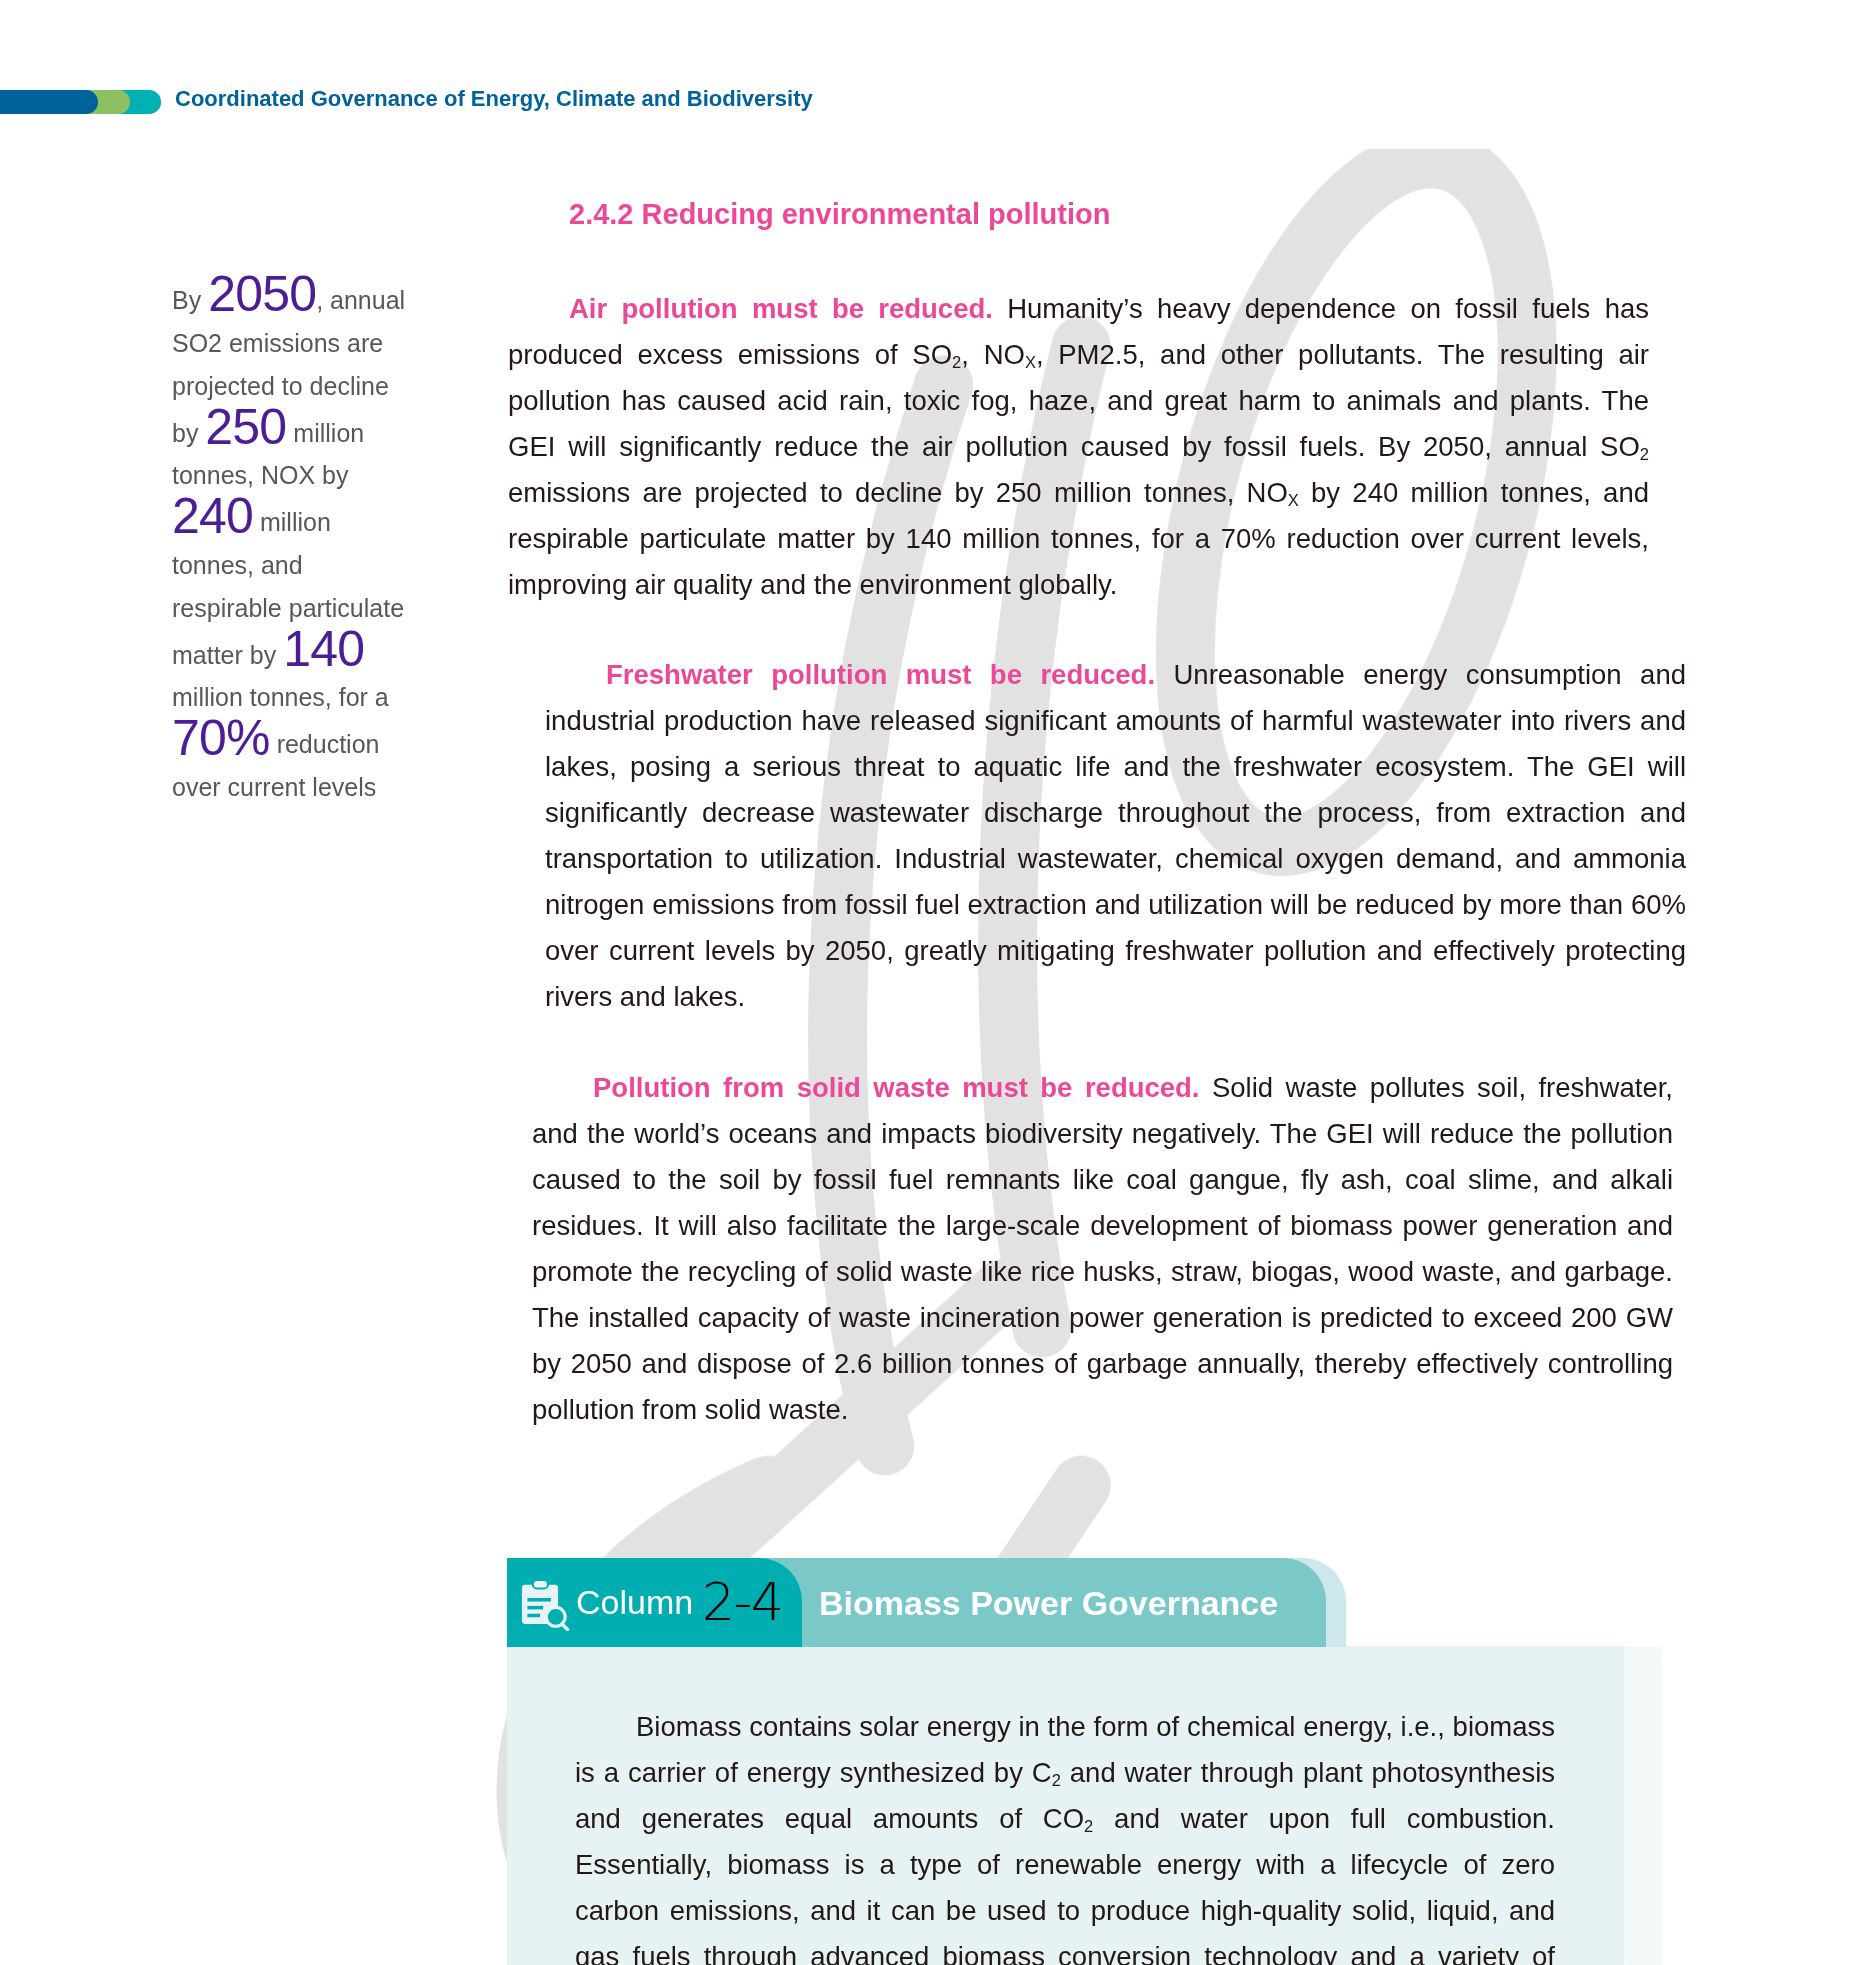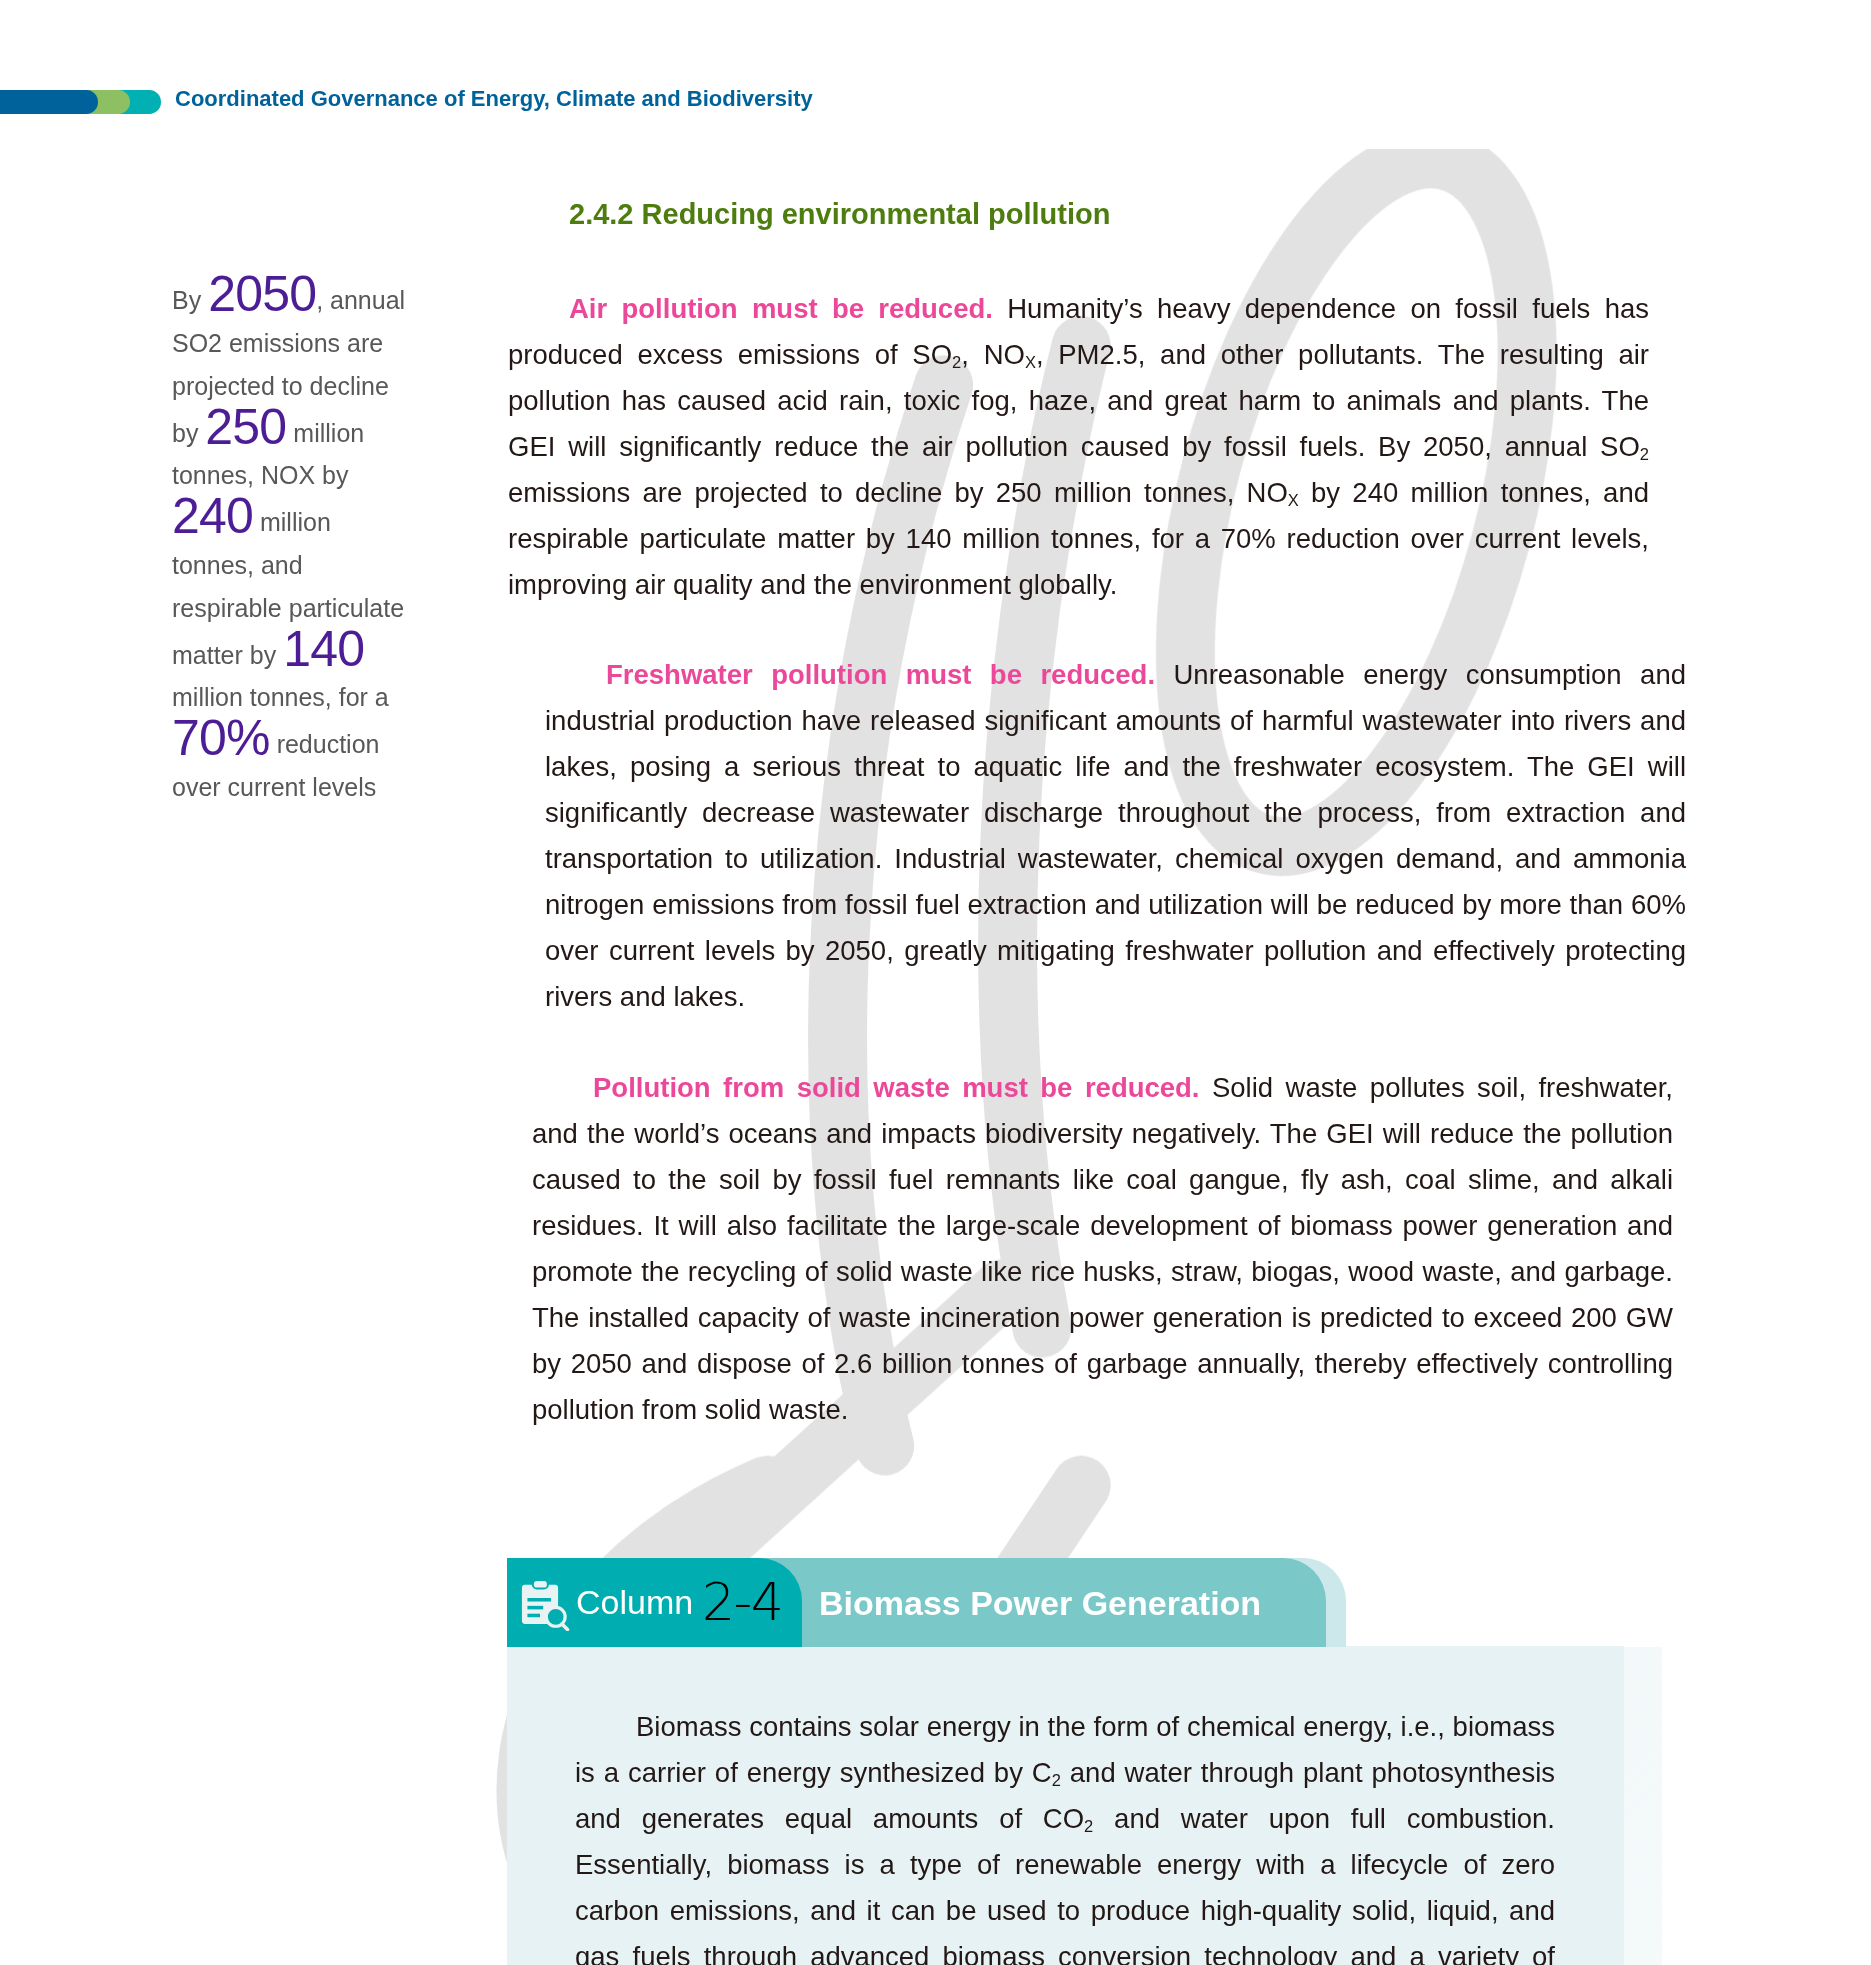--- a/index.html
+++ b/index.html
@@ -15,21 +15,21 @@
   .hdr-title { left:175px; top:86px; font-size:22px; font-weight:bold; color:#00629b; white-space:nowrap; }
 
   
   .watermark { left:413px; top:149px; width:1297px; height:1965px; pointer-events:none; z-index:0; }
 
   
   .sidebar { left:172px; top:275px; width:244px; font-size:25px; line-height:43px; color:#595757; z-index:2; }
   .sidebar .big { color:#4c1d95; font-size:50px; line-height:39px; vertical-align:-2.4px; letter-spacing:-0.8px; }
 
   
-  .sec-title { left:569px; top:198px; font-size:29px; font-weight:bold; color:#4d7c0f; z-index:2; white-space:nowrap; }
+  .sec-title { left:569px; top:198px; font-size:29px; font-weight:bold; color:#ec4899; z-index:2; white-space:nowrap; }
   .para { left:508px; width:1141px; font-size:27.5px; line-height:46px; text-align:justify; z-index:2; color:#231815; }
   .para .lead { color:#ec4899; font-weight:bold; }
   .para .first { display:inline-block; width:61px; }
   .p1 { top:286px; }
   .p2 { top:652px;margin-left:37px; }
   .p3 { top:1065px;margin-left:24px; }
   sub { font-size:0.6em; vertical-align:-0.25em; line-height:0; }
 
   
   .col-shadow { left:507px; top:1647px; width:1155px; height:625px; background:linear-gradient(135deg, rgba(231,243,243,0) 0%, rgba(240,247,248,0.8) 60%, rgba(245,250,251,1) 100%); z-index:1; }
@@ -93,18 +93,18 @@
   <rect x="10" y="22" width="92" height="100" rx="8" fill="#e8f4f4"></rect>
   <rect x="38" y="10" width="38" height="22" rx="10" fill="#e8f4f4" stroke="#00aeb2" stroke-width="5"></rect>
   <rect x="24" y="56" width="60" height="9" fill="#00aeb2"></rect>
   <rect x="24" y="76" width="40" height="9" fill="#00aeb2"></rect>
   <rect x="24" y="96" width="32" height="9" fill="#00aeb2"></rect>
   <circle cx="96" cy="104" r="24" fill="#00aeb2" stroke="#e8f4f4" stroke-width="8"></circle>
   <line x1="112" y1="122" x2="126" y2="136" stroke="#e8f4f4" stroke-width="9" stroke-linecap="round"></line>
 </svg>
 <div class="abs tab-col-label">Column</div>
 <div class="abs tab-col-num">2-4</div>
-<div class="abs tab-title">Biomass Power Generation</div>
+<div class="abs tab-title">Biomass Power Governance</div>
 
 <div class="abs col-para">
   <span class="first"></span><span>Biomass contains solar energy in the form of chemical energy, i.e., biomass is a carrier of energy synthesized by C</span><sub>2</sub><span> and water through plant photosynthesis and generates equal amounts of CO</span><sub>2</sub><span> and water upon full combustion. Essentially, biomass is a type of renewable energy with a lifecycle of zero carbon emissions, and it can be used to produce high-quality solid, liquid, and gas fuels through advanced biomass conversion technology and a variety of utilization methods. It be burned for cooking, indoor heating, industrial processes, power generation, and combined heat and power generation, among other uses. It can also be converted into combustible gas, charcoal, chemical products, liquid fuels (gasoline, diesel, etc.), and more through</span>
 </div>
 
 
 </body></html>

